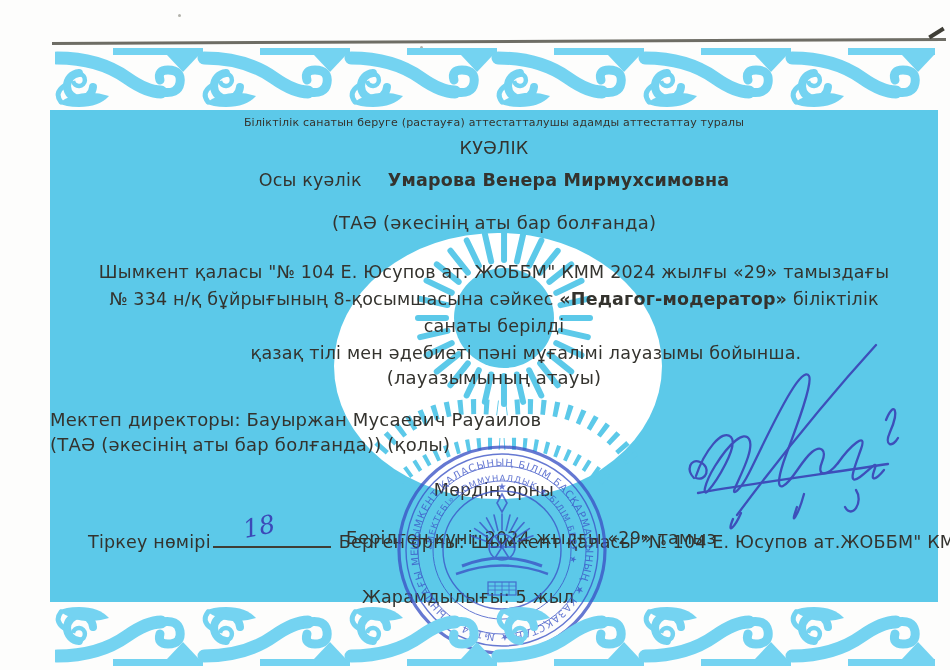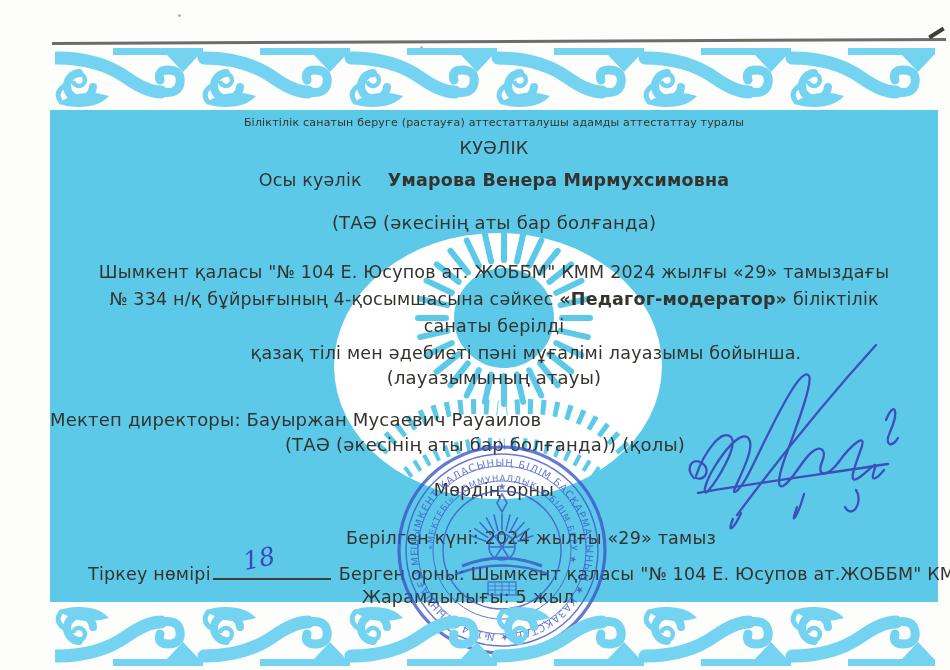--- a/index.html
+++ b/index.html
@@ -113,36 +113,36 @@
     <div class="line center fs-title" style="top:116px;">Біліктілік санатын беруге (растауға) аттестатталушы адамды аттестаттау туралы</div>
     <div class="line center fs-body" style="top:138px;">КУӘЛІК</div>
 
     <div class="line center fs-body" style="top:170px;">
       <span>Осы куәлік</span><span class="b name-gap">Умарова Венера Мирмухсимовна</span>
     </div>
     <div class="line center fs-note" style="top:212px;">(ТАӘ (әкесінің аты бар болғанда)</div>
 
     <div class="line center fs-body" style="top:262px;">Шымкент қаласы "№ 104 Е. Юсупов ат. ЖОББМ" КММ 2024 жылғы «29» тамыздағы</div>
     <div class="line center fs-body" style="top:289px;">
-      <span>№ 334 н/қ бұйрығының 4-қосымшасына сәйкес</span>
+      <span>№ 334 н/қ бұйрығының 8-қосымшасына сәйкес</span>
       <span class="b">«Педагог-модератор»</span>
       <span>біліктілік</span>
     </div>
     <div class="line center fs-body" style="top:316px;">санаты берілді</div>
     <div class="line center fs-body" style="top:343px;padding-left:32px;">қазақ тілі мен әдебиеті пәні мұғалімі лауазымы бойынша.</div>
     <div class="line center fs-note" style="top:367px;">(лауазымының атауы)</div>
 
     <div class="line fs-note" style="top:409px;left:50px;width:870px;text-align:left;">Мектеп директоры: Бауыржан Мусаевич Рауаилов</div>
-    <div class="line fs-note" style="top:434px;left:50px;width:870px;text-align:center;">(ТАӘ (әкесінің аты бар болғанда)) (қолы)</div>
+    <div class="line fs-note" style="top:434px;left:50px;width:870px;text-align:left;">(ТАӘ (әкесінің аты бар болғанда)) (қолы)</div>
 
     <div class="line center fs-body" style="top:480px;">Мөрдің орны</div>
 
     <div class="line fs-body" style="top:528px;left:118px;width:826px;text-align:center;">Берілген күні: 2024 жылғы «29» тамыз</div>
 
-    <div class="line fs-body" style="top:560px;left:88px;width:856px;text-align:left;">
+    <div class="line fs-body" style="top:528px;left:88px;width:856px;text-align:left;">
       <span>Тіркеу нөмірі</span><span class="reg-underline"><span class="reg-value">18</span></span><span>Берген орны: Шымкент қаласы "№ 104 Е. Юсупов ат.ЖОББМ" КММ</span>
     </div>
 
     <div class="line fs-body" style="top:587px;left:50px;width:836px;text-align:center;">Жарамдылығы: 5 жыл</div>
   </div>
 
   <svg class="overlay" width="950" height="670" viewBox="0 0 950 670">
     <g opacity="0.78" stroke="var(--stamp-blue)" fill="none">
       <circle cx="502" cy="550" r="103" stroke-width="3.2"></circle>
       <circle cx="502" cy="550" r="96" stroke-width="1.4"></circle>

